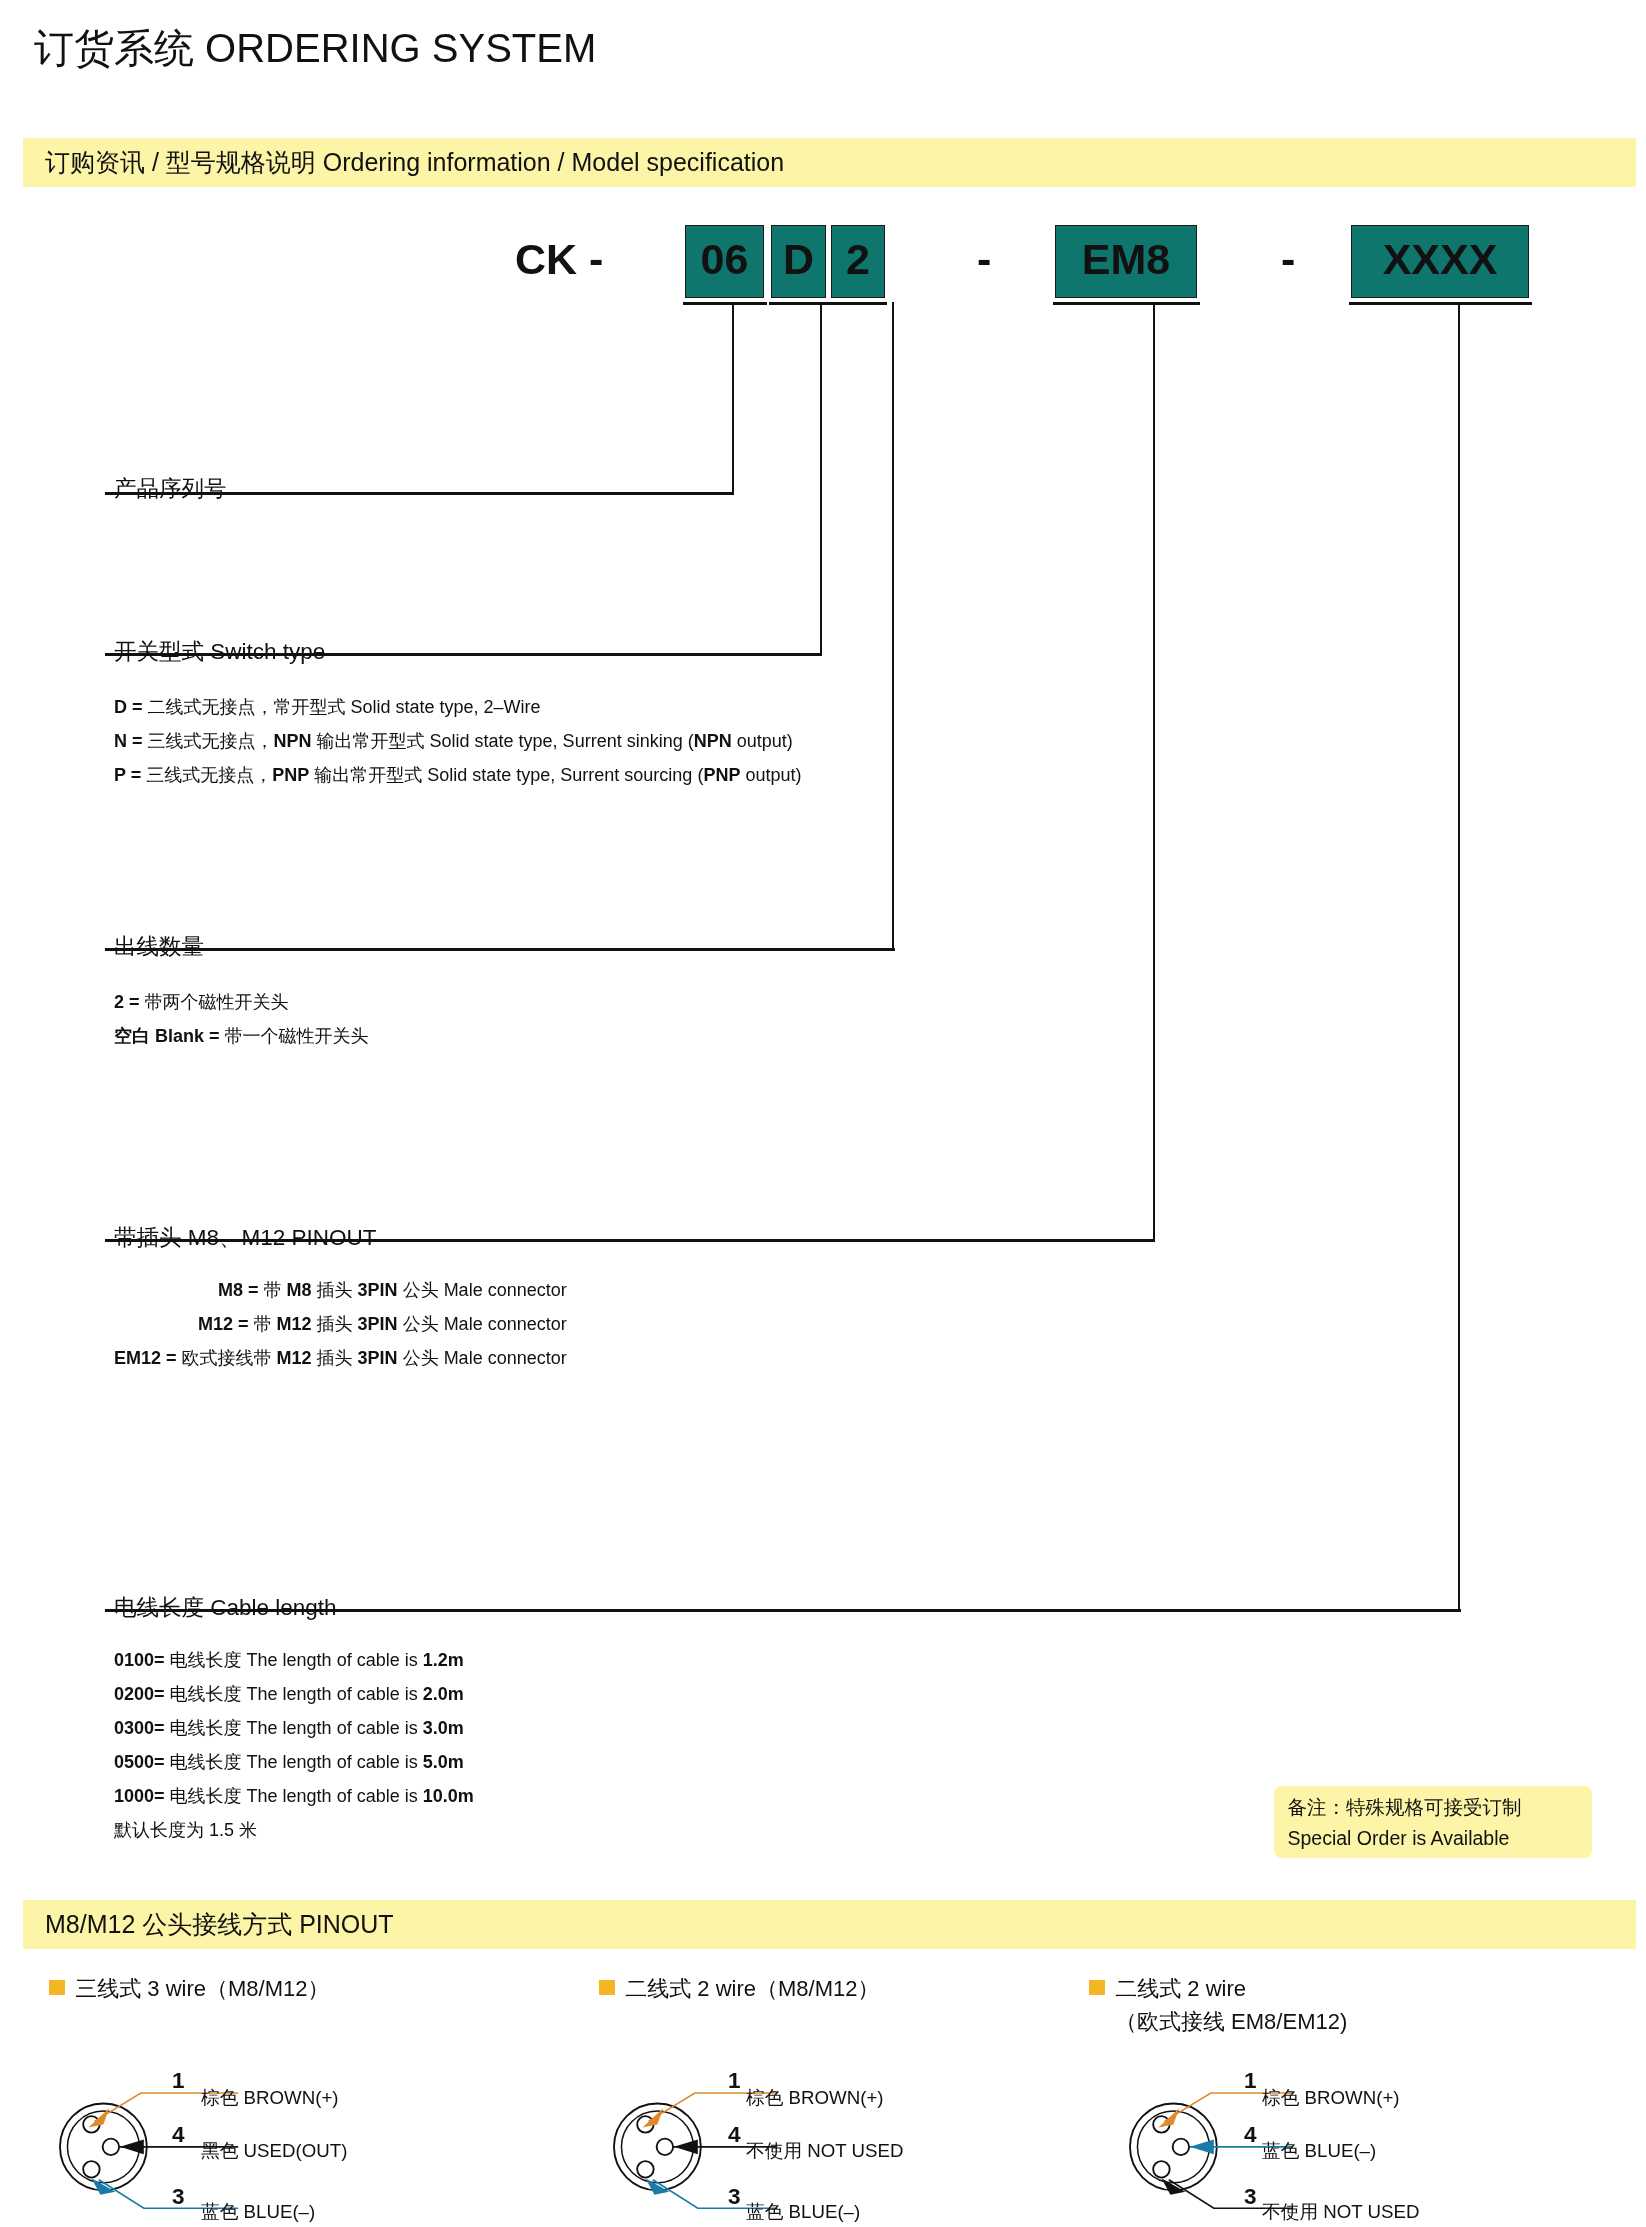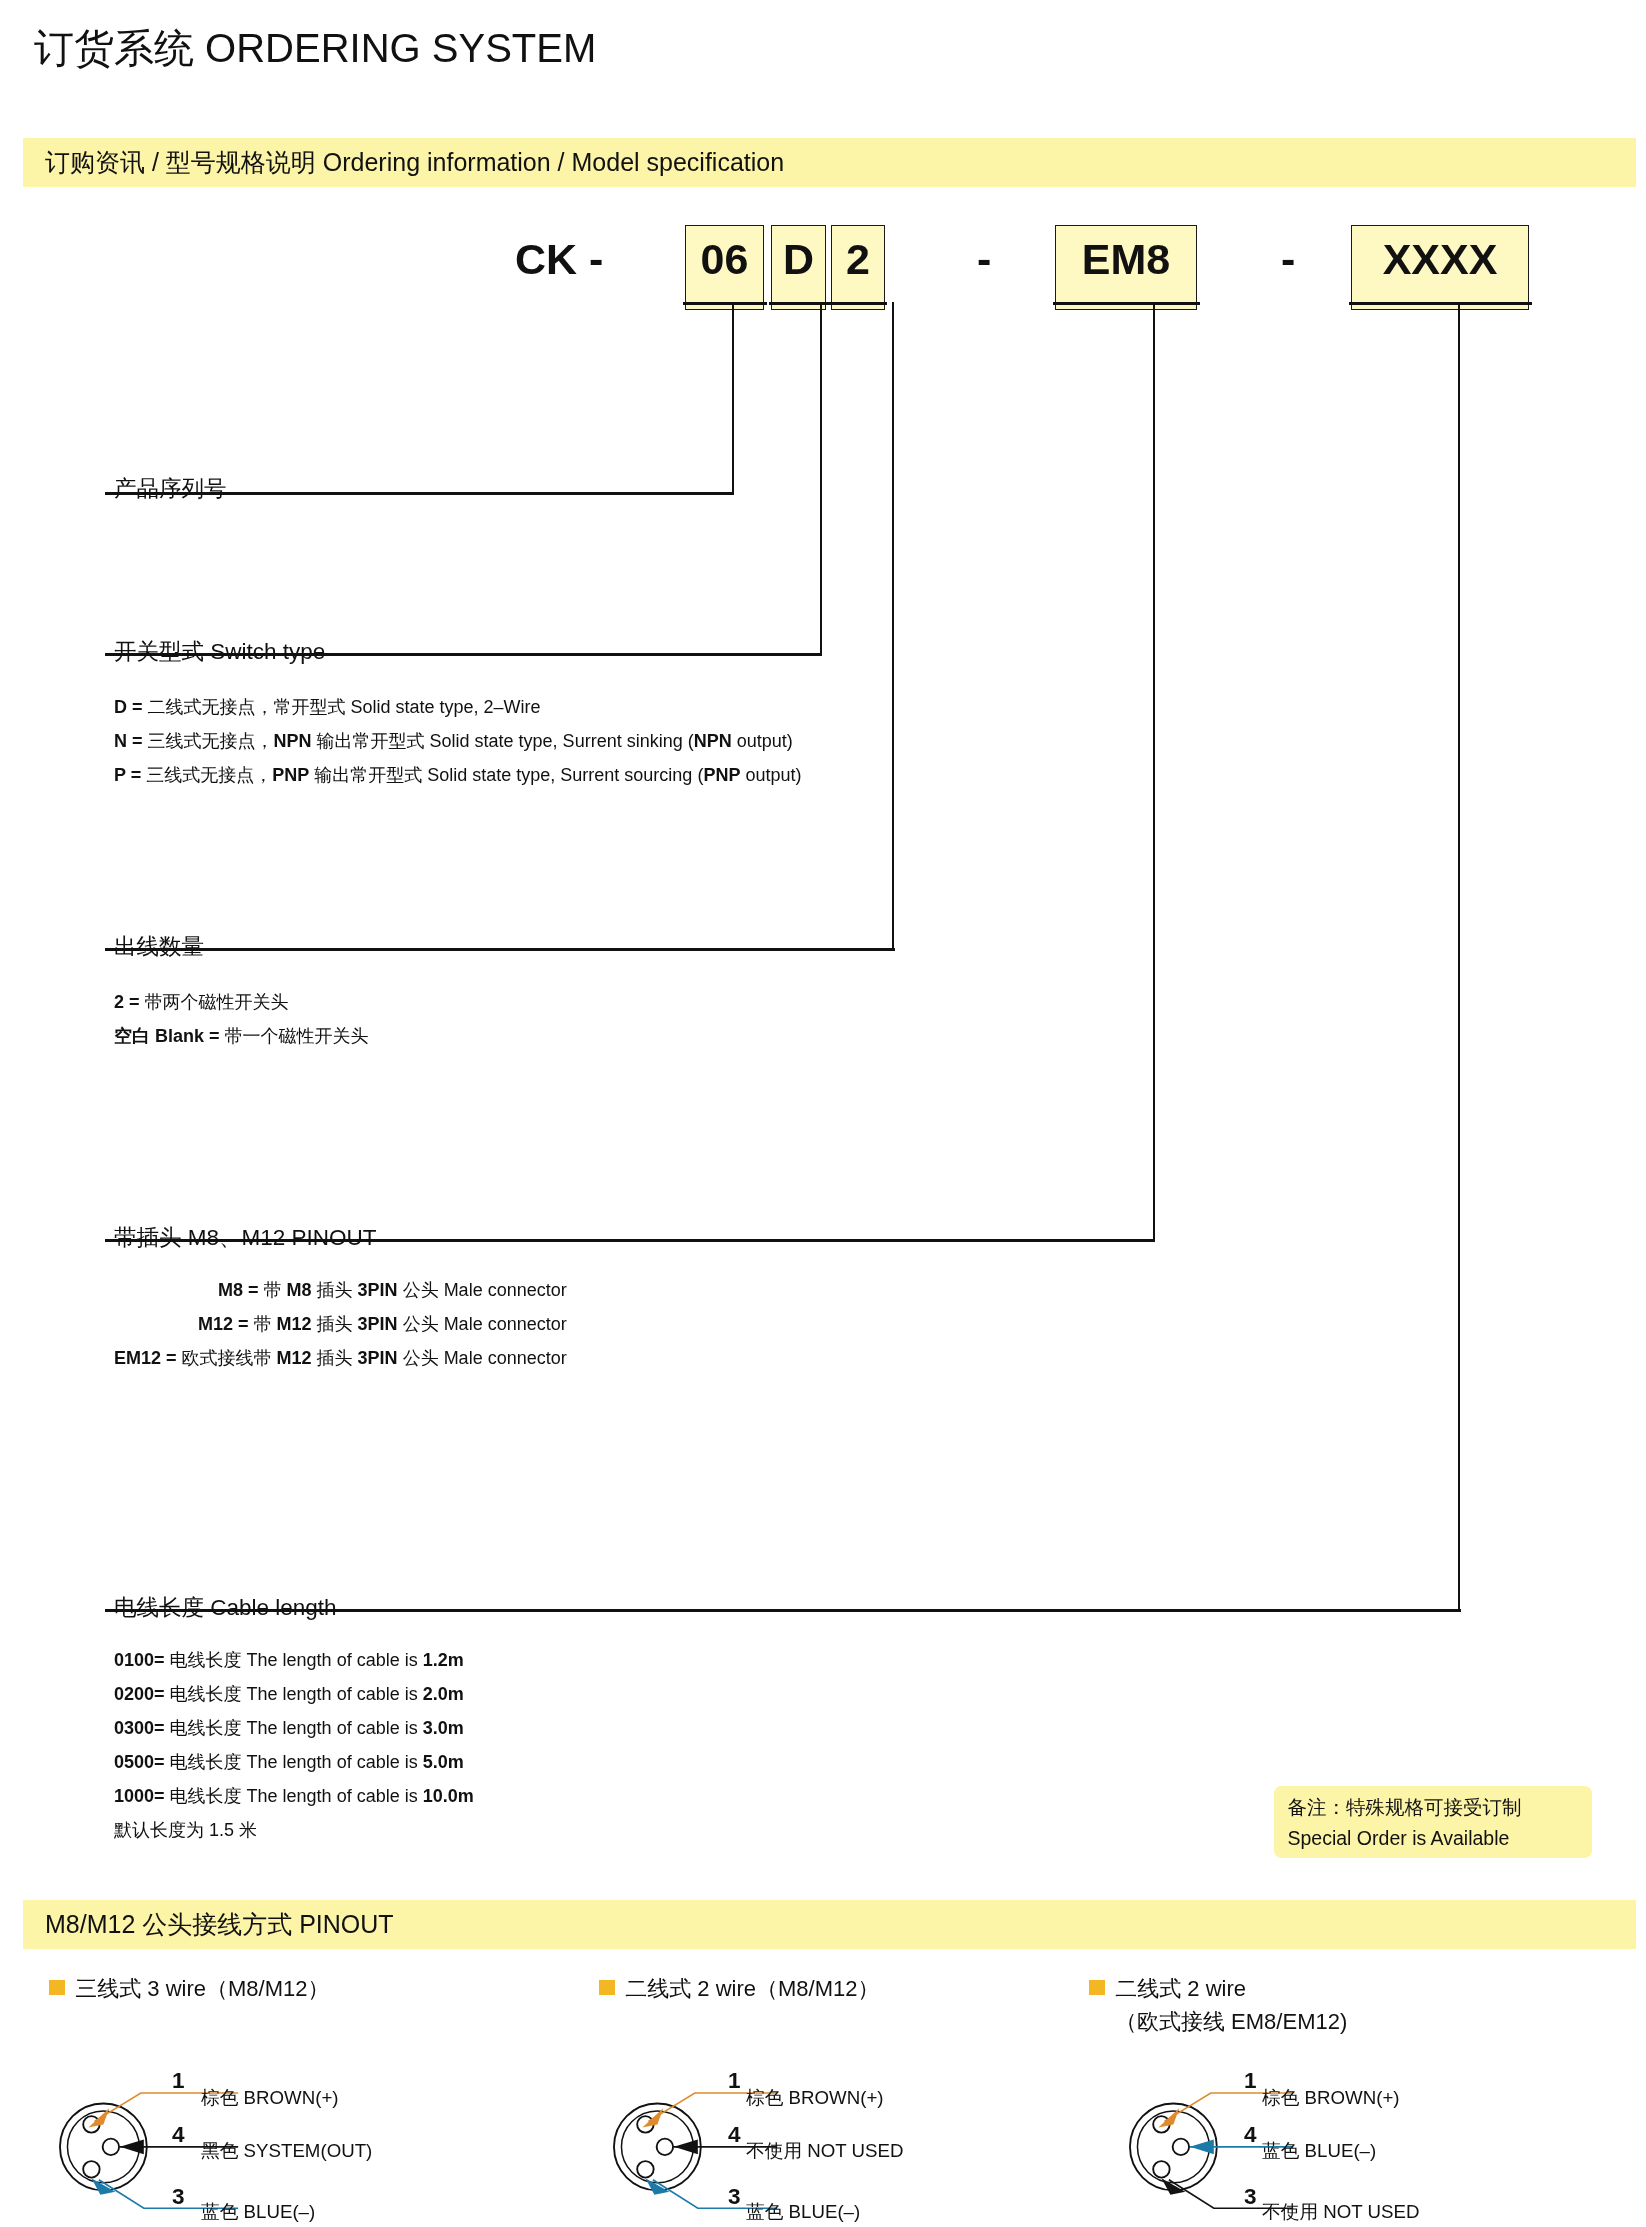--- a/index.html
+++ b/index.html
@@ -40,23 +40,23 @@
     position:absolute; left:0; top:225px; width:1647px; height:69px;
   }
   .code-static {
     position:absolute;
     font-size:43px; font-weight:700;
     line-height:69px;
     white-space:nowrap;
   }
   .code-box {
     position:absolute;
-    background:#fef9c3;
+    background:#0f766e;
     border:1.1px solid #1a1a1a;
-    height:85px;
+    height:73px;
     font-size:43px; font-weight:700;
     line-height:66px;
     text-align:center;
     white-space:nowrap;
   }
   .dash {
     position:absolute;
     font-size:43px; font-weight:700; line-height:69px;
   }
 
@@ -236,21 +236,21 @@
 
     <path d="M100,108 L258,108" fill="none" stroke="#111" stroke-width="2.2"></path>
     <path d="M100,108 L132,98 L132,118 Z" fill="#111"></path>
 
     <path d="M72,152 L132,190 L258,190" fill="none" stroke="#1b7aa8" stroke-width="2.2"></path>
     <path d="M62,150 L94,168 L74,172 Z" fill="#1b7aa8"></path>
   </svg>
   <span class="pin-num" style="left:127px; top:2.2px;">1</span>
   <span class="pin-txt" style="left:156px; top:18.7px;">棕色 BROWN(+)</span>
   <span class="pin-num" style="left:127px; top:56px;">4</span>
-  <span class="pin-txt" style="left:156px; top:72px;">黑色 SYSTEM(OUT)</span>
+  <span class="pin-txt" style="left:156px; top:72px;">黑色 USED(OUT)</span>
   <span class="pin-num" style="left:127px; top:118px;">3</span>
   <span class="pin-txt" style="left:156px; top:133px;">蓝色 BLUE(–)</span>
 </div>
 
 <div class="pin-diagram" style="left:599px; top:2066px; width:524px; height:157px;">
   <svg width="524" height="161" viewBox="0 0 700 215">
     <circle cx="78" cy="108" r="58" fill="none" stroke="#111" stroke-width="2.5"></circle>
     <circle cx="78" cy="108" r="48" fill="none" stroke="#111" stroke-width="2"></circle>
     <circle cx="62" cy="78" r="11" fill="none" stroke="#111" stroke-width="2.5"></circle>
     <circle cx="88" cy="108" r="11" fill="none" stroke="#111" stroke-width="2.5"></circle>

